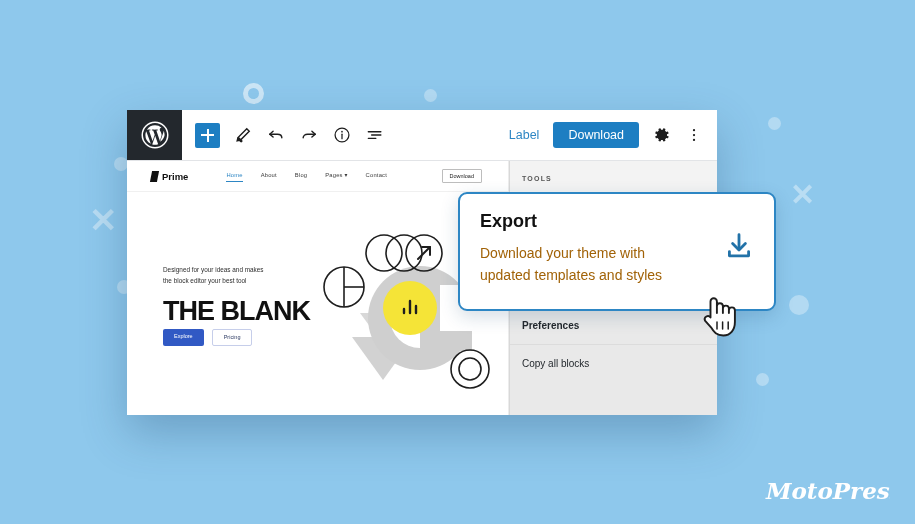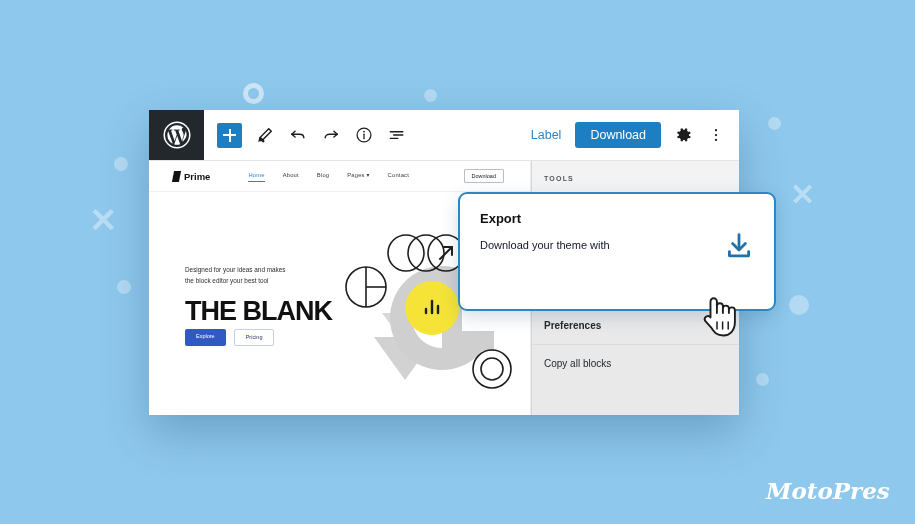--- a/index.html
+++ b/index.html
@@ -22,21 +22,21 @@
     background:transparent;
   }
   .deco-x {
     position:absolute; color:rgba(255,255,255,0.38);
     font-weight:bold; line-height:1;
     font-family:"Liberation Sans", sans-serif;
   }
 
   
   .editor-window {
-    position:absolute; left:149px; top:110px;
+    position:absolute; left:127px; top:110px;
     width:590px; height:305px;
     background:#c4b5fd;
     box-shadow:0 18px 42px rgba(30,70,110,0.30);
   }
 
   
   .editor-topbar {
     height:51px; display:flex; align-items:stretch;
     border-bottom:1px solid #e2e4e7;
     background:#fff; position:relative;
@@ -166,25 +166,25 @@
   
   .callout {
     position:absolute; left:458px; top:192px;
     width:318px; height:119px;
     background:#fff; border:2px solid #2d86c4;
     border-radius:9px;
     box-shadow:0 6px 18px rgba(30,70,110,0.18);
     padding:17px 20px;
   }
   .callout-title {
-    font-size:13px; font-weight:bold; color:#111;
+    font-size:18px; font-weight:bold; color:#111;
     margin-bottom:11px;
   }
   .callout-desc {
-    font-size:11px; color:#0f172a; line-height:1.55;
+    font-size:14px; color:#a16207; line-height:1.55;
     width:215px;
   }
   .callout-ico {
     position:absolute; right:19px; top:36px;
     width:32px; height:32px;
   }
   .callout-ico svg { width:100%; height:100%; display:block; }
 
   
   .cursor-hand {
@@ -365,20 +365,21 @@
       <div class="tools-item strong">Preferences</div>
       <div class="tools-item">Copy all blocks</div>
     </div>
   </div>
 </div>
 
 <div class="callout">
   <div class="callout-title">Export</div>
   <div class="callout-desc">
     <div>Download your theme with</div>
+    <div>updated templates and styles</div>
   </div>
   <div class="callout-ico">
     <svg viewBox="0 0 24 24" fill="none" stroke="#2272a8" stroke-width="2.1" stroke-linecap="round" stroke-linejoin="round">
       <path d="M12 3.5 V14.5"></path>
       <path d="M7.2 10.2 L12 15 L16.8 10.2"></path>
       <path d="M4.8 16.2 V19.4 H19.2 V16.2"></path>
     </svg>
   </div>
 </div>
 

